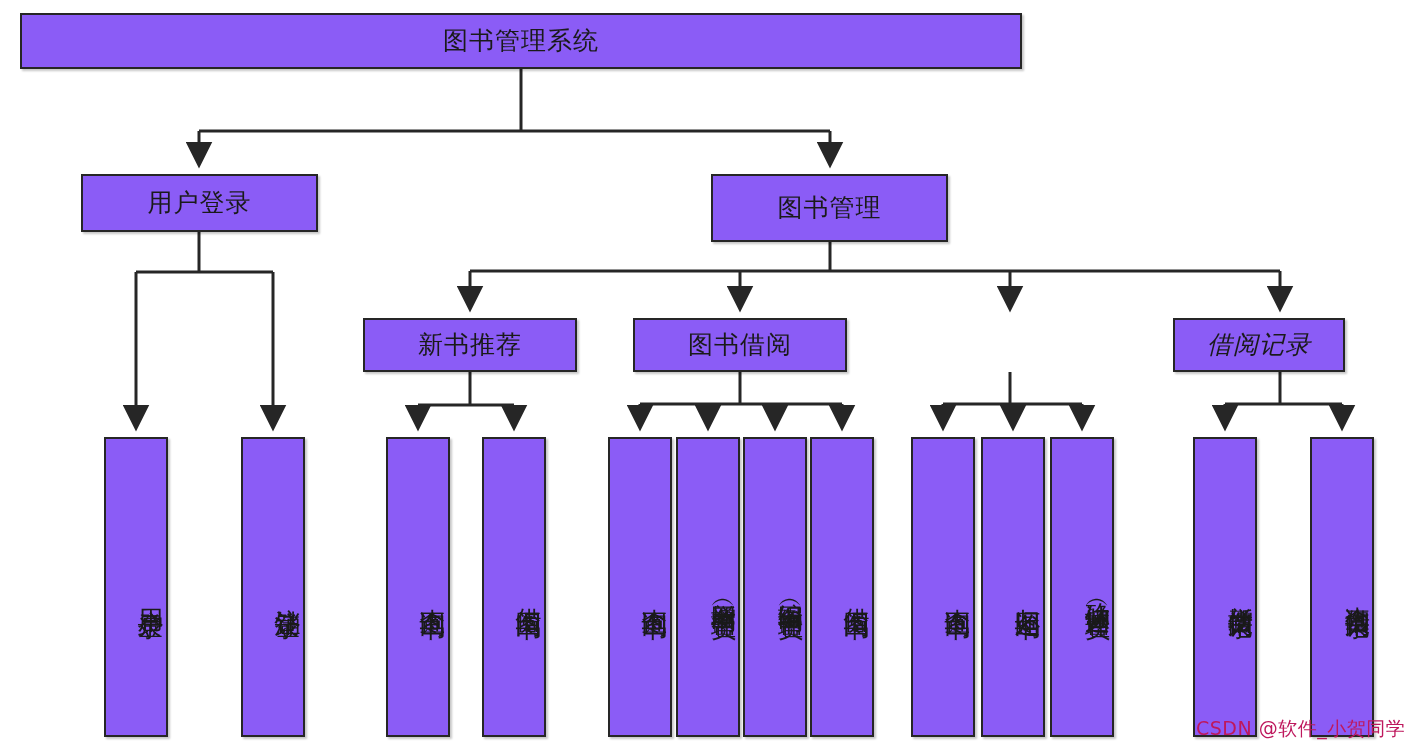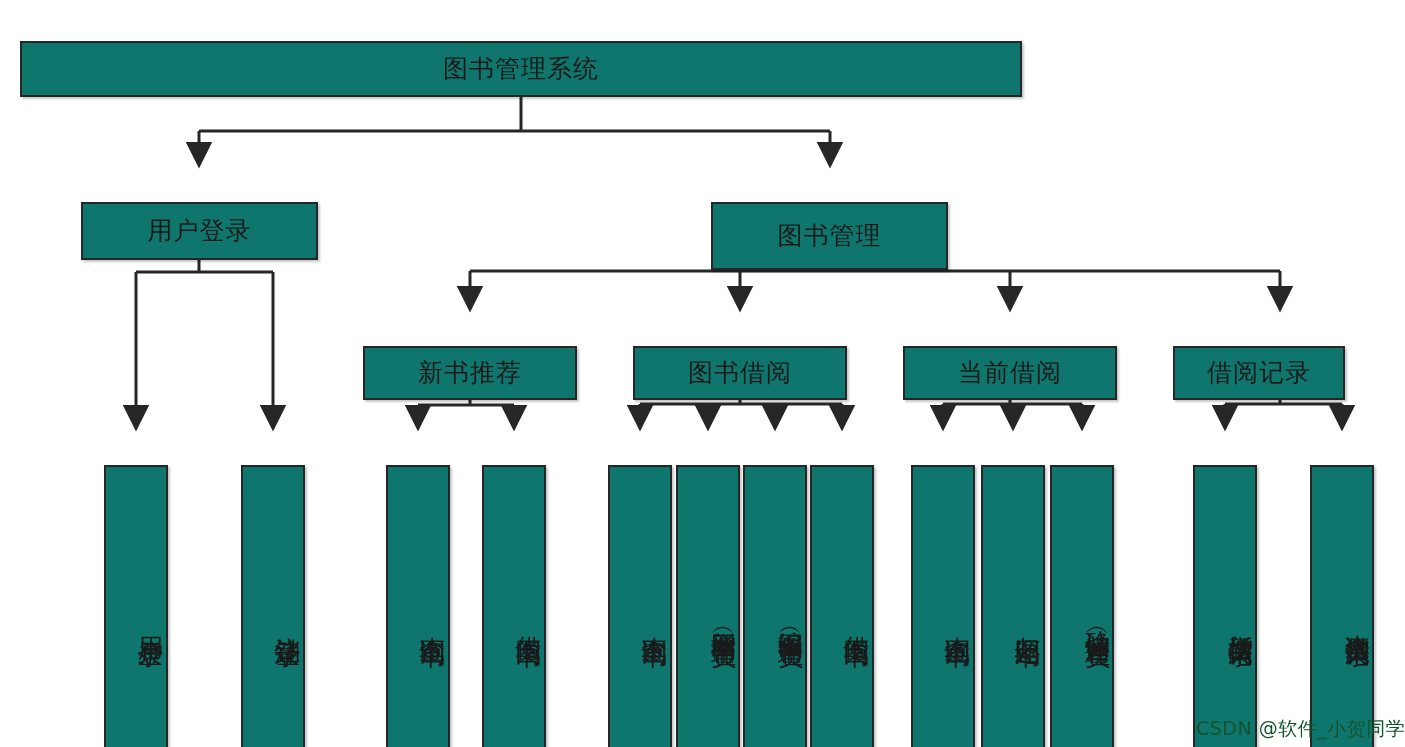--- a/index.html
+++ b/index.html
@@ -22,27 +22,26 @@
     left: 0;
     top: 0;
     width: 1405px;
     height: 747px;
     pointer-events: none;
   }
   .node {
     position: absolute;
     box-sizing: border-box;
     border: 2px solid #262626;
-    background: #0f766e;
+    background: #8b5cf6;
     display: flex;
     align-items: center;
     justify-content: center;
     color: #1a1a1a;
     box-shadow: 2px 2px 2px rgba(0,0,0,0.22);
-    margin-top: 28px;
   }
   .node.horiz {
     font-size: 25px;
     letter-spacing: 1px;
     line-height: 1.1;
   }
   .node.root {
     font-size: 25px;
   }
   .node.vert {
@@ -54,21 +53,21 @@
     align-items: flex-start;
     justify-content: center;
     padding-top: 10px;
   }
   .node.vert.tall-text {
     font-size: 25px;
   }
   .watermark {
     position: absolute;
     font-size: 19px;
-    color: #14532d;
+    color: #be185d;
     white-space: nowrap;
     letter-spacing: 0.5px;
   }
 </style>
 </head>
 <body>
 
 <div id="canvas">
 
   <svg class="edges" viewBox="0 0 1405 747" xmlns="http://www.w3.org/2000/svg">
@@ -131,24 +130,21 @@
   <div class="node horiz" style="left:711px; top:174px; width:237px; height:68px;">
     <span>图书管理</span>
   </div>
 
   <div class="node horiz" style="left:633px; top:318px; width:214px; height:54px;">
     <span>图书借阅</span>
   </div>
   <div class="node horiz" style="left:363px; top:318px; width:214px; height:54px;">
     <span>新书推荐</span>
   </div>
-  <div class="node horiz" style="left:903px; top:318px; width:214px; height:54px;">
-    <span>当前借阅</span>
-  </div>
-  <div class="node horiz" style="left:1173px; top:318px; width:172px; height:54px;">
+  <div class="node horiz" style="left:1173px; top:318px; width:172px; height:54px;font-style:italic;">
     <span>借阅记录</span>
   </div>
 
   <div class="node vert" style="left:104px; top:437px; width:64px; height:300px;">
     <span>用户登录</span>
   </div>
   <div class="node vert" style="left:241px; top:437px; width:64px; height:300px;">
     <span>注销登录</span>
   </div>
   <div class="node vert" style="left:386px; top:437px; width:64px; height:300px;">

